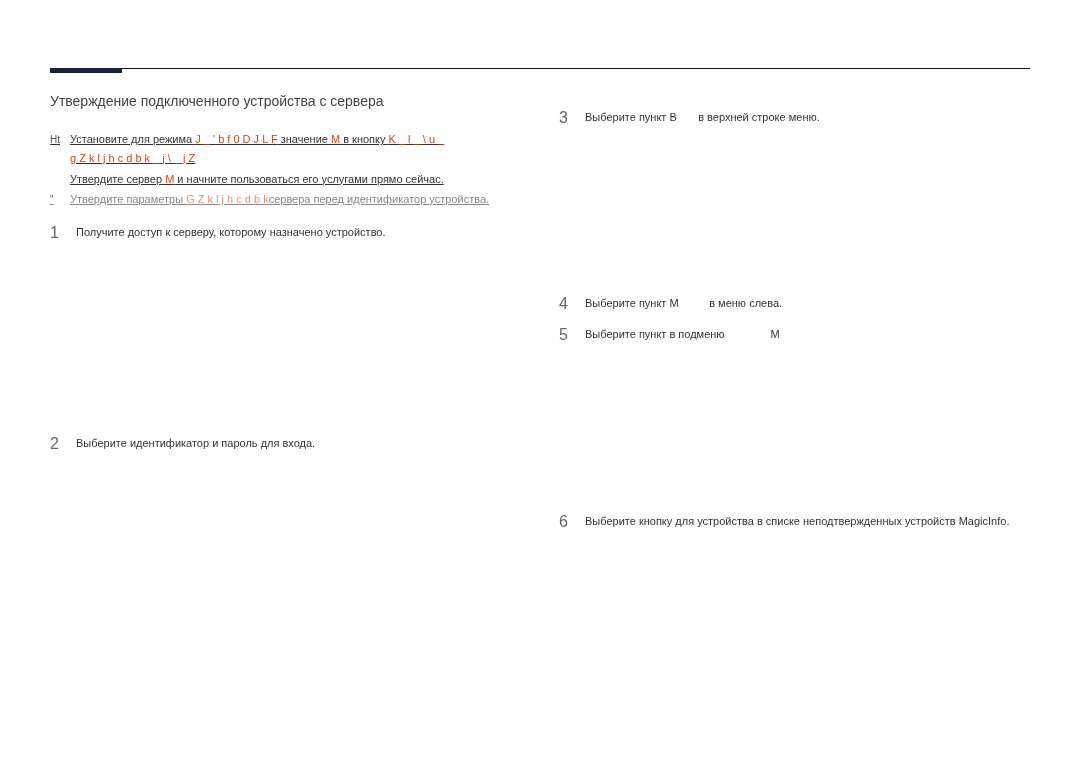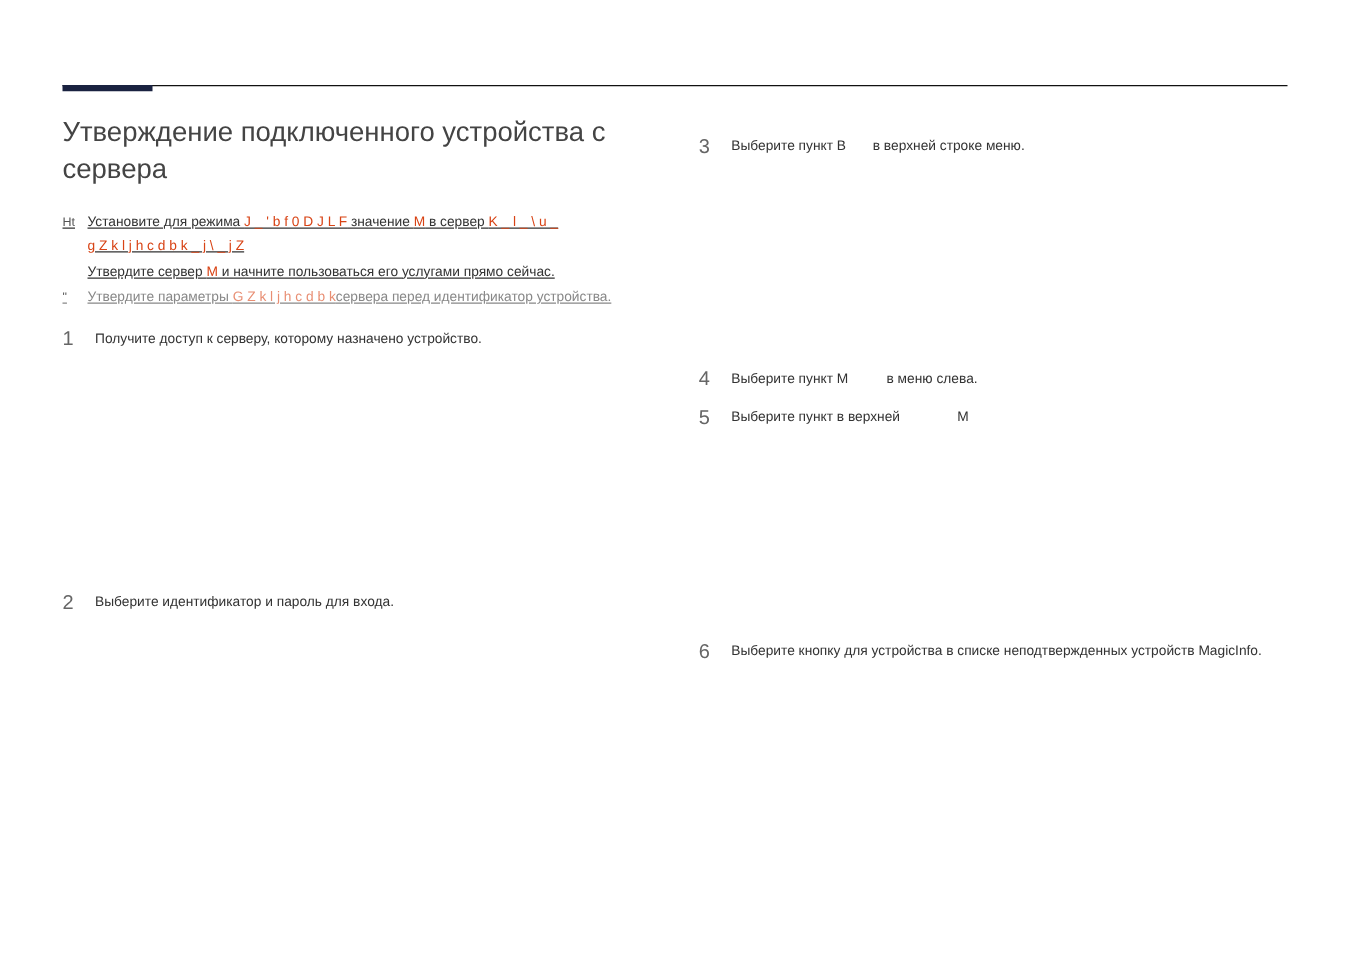--- a/index.html
+++ b/index.html
@@ -32,21 +32,21 @@
       left: 50px;
       right: 50px;
       display: flex;
       gap: 38px;
     }
     .col {
       flex: 1;
       min-width: 0;
     }
     .title {
-      font-size: 22px;
+      font-size: 14px;
       font-weight: 400;
       color: #444;
       margin-bottom: 20px;
       line-height: 1.3;
     }
     .note-block {
       margin-bottom: 14px;
     }
     .note-line {
       display: flex;
@@ -94,21 +94,21 @@
 <div class="top-rule-dark"></div>
 
 <div class="content">
   <div class="col">
     <h1 class="title">Утверждение подключенного устройства с сервера</h1>
 
     <div class="note-block">
       <div class="note-line">
         <span class="note-marker">Ht</span>
         <span class="note-text">
-          <span>Установите для режима </span><span class="red">J _ ' b f   0 D J L F</span><span> значение </span><span class="red">M</span><span> в сервер </span><span class="red">K _ l _ \ u _</span><br>
+          <span>Установите для режима </span><span class="red">J _ ' b f   0 D J L F</span><span> значение </span><span class="red">M</span><span> в кнопку </span><span class="red">K _ l _ \ u _</span><br>
           <span class="red">g Z k l j h c d b   k _ j \ _ j Z</span>
         </span>
       </div>
       <div class="note-line">
         <span class="note-marker"></span>
         <span class="note-text">
           <span>Утвердите сервер </span><span class="red">M</span><span> и начните пользоваться его услугами прямо сейчас.</span>
         </span>
       </div>
       <div class="note-line grey">
@@ -146,21 +146,21 @@
     <div class="step-row">
       <span class="step-num">4</span>
       <span class="step-text">
         <span>Выберите пункт </span><span>M</span>&nbsp;&nbsp;&nbsp;&nbsp;&nbsp;&nbsp;&nbsp;&nbsp;&nbsp;<span> в меню слева.</span>
       </span>
     </div>
 
     <div class="step-row">
       <span class="step-num">5</span>
       <span class="step-text">
-        <span>Выберите пункт </span><span>в верхней </span>&nbsp;&nbsp;&nbsp;&nbsp;&nbsp;&nbsp;&nbsp;&nbsp;&nbsp;&nbsp;&nbsp;&nbsp;&nbsp;&nbsp;<span>M</span>
+        <span>Выберите пункт </span><span>в подменю </span>&nbsp;&nbsp;&nbsp;&nbsp;&nbsp;&nbsp;&nbsp;&nbsp;&nbsp;&nbsp;&nbsp;&nbsp;&nbsp;&nbsp;<span>M</span>
       </span>
     </div>
 
     <div class="spacer-md2"></div>
 
     <div class="step-row">
       <span class="step-num">6</span>
       <span class="step-text">
         <span>Выберите кнопку </span><span>для устройства в списке неподтвержденных устройств MagicInfo.</span>
       </span>

